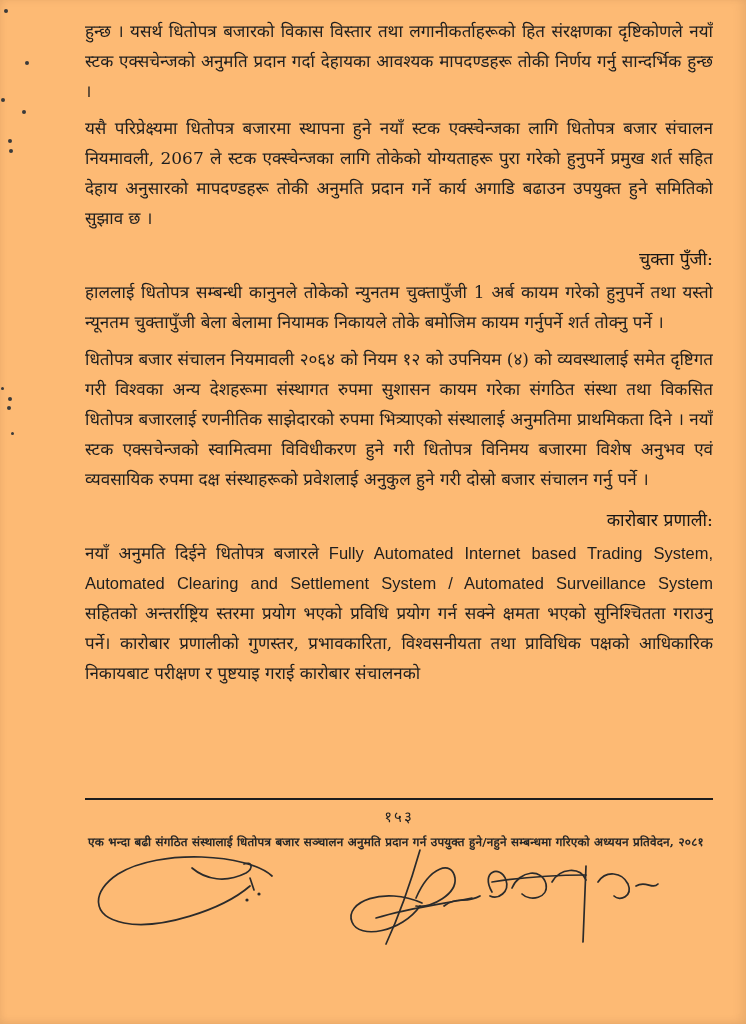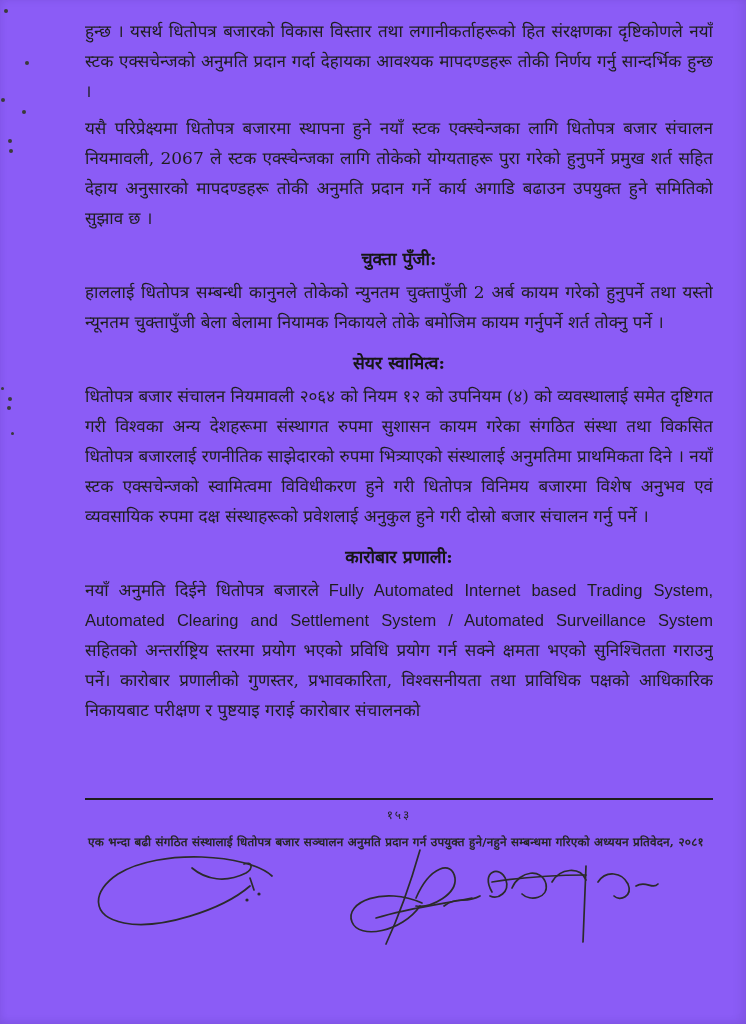--- a/index.html
+++ b/index.html
@@ -4,49 +4,49 @@
 <style>
   html,body { margin:0; padding:0; }
   body {
     width:746px; height:1024px;
     background:#e9e9e7;
     font-family:"DejaVu Serif","Liberation Serif",serif;
   }
   .page {
     position:relative;
     width:746px; height:1024px;
-    background:#8b5cf6;
+    background:#fdba74;
     overflow:hidden;
     box-shadow:inset -6px 0 10px rgba(0,0,0,0.05), inset 0 -4px 8px rgba(0,0,0,0.03), inset 3px 0 6px rgba(0,0,0,0.03);
   }
   .body-text {
     position:absolute; top:16px; left:85px; width:628px;
     max-height:782px; overflow:hidden;
     color:#1e1e1e;
     font-size:17px; line-height:30px;
     text-align:justify;
   }
   .body-text p { margin:0 0 7px 0; }
   .body-text h3 {
     margin:11px 0 3px 0;
-    font-size:17.5px; font-weight:bold; color:#161616;
-    text-align:center;
+    font-size:17.5px; font-weight:normal; color:#161616;
+    text-align:right;
   }
   .latin-seg {
     font-family:"Liberation Sans","DejaVu Sans",sans-serif;
     font-size:16.5px;
     word-spacing:2px;
   }
   .divider {
     position:absolute; top:798px; left:85px; width:628px;
     border-top:2px solid #1d1d1d; height:0;
   }
   .page-number {
     position:absolute; top:806px; left:85px; width:628px;
-    text-align:center; font-size:12px; color:#222; letter-spacing:2px;
+    text-align:center; font-size:15px; color:#222; letter-spacing:2px;
   }
   .footer-line {
     position:absolute; top:833px; left:88px; width:645px;
     font-size:11.8px; font-weight:600; color:#262626;
     white-space:nowrap; letter-spacing:0.2px;
   }
   .signatures {
     position:absolute; top:848px; left:0; width:746px; height:100px;
   }
   .speck { position:absolute; background:#3a3a3a; border-radius:50%; }
@@ -65,23 +65,22 @@
   <span class="speck" style="left:1px;  top:387px; width:3px; height:3px;"></span>
   <span class="speck" style="left:8px;  top:397px; width:4px; height:4px;"></span>
   <span class="speck" style="left:7px;  top:406px; width:4px; height:4px;"></span>
   <span class="speck" style="left:11px; top:432px; width:3px; height:3px;"></span>
 
   <div class="body-text">
     <p>हुन्छ । यसर्थ धितोपत्र बजारको विकास विस्तार तथा लगानीकर्ताहरूको हित संरक्षणका दृष्टिकोणले नयाँ स्टक एक्सचेन्जको अनुमति प्रदान गर्दा देहायका आवश्यक मापदण्डहरू तोकी निर्णय गर्नु सान्दर्भिक हुन्छ ।</p>
     <p>यसै परिप्रेक्ष्यमा धितोपत्र बजारमा स्थापना हुने नयाँ स्टक एक्स्चेन्जका लागि धितोपत्र बजार संचालन नियमावली, 2067 ले स्टक एक्स्चेन्जका लागि तोकेको योग्यताहरू पुरा गरेको हुनुपर्ने प्रमुख शर्त सहित देहाय अनुसारको मापदण्डहरू तोकी अनुमति प्रदान गर्ने कार्य अगाडि बढाउन उपयुक्त हुने समितिको सुझाव छ ।</p>
 
     <h3>चुक्ता पुँजी:</h3>
-    <p>हाललाई धितोपत्र सम्बन्धी कानुनले तोकेको न्युनतम चुक्तापुँजी 2 अर्ब कायम गरेको हुनुपर्ने तथा यस्तो न्यूनतम चुक्तापुँजी बेला बेलामा नियामक निकायले तोके बमोजिम कायम गर्नुपर्ने शर्त तोक्नु पर्ने ।</p>
+    <p>हाललाई धितोपत्र सम्बन्धी कानुनले तोकेको न्युनतम चुक्तापुँजी 1 अर्ब कायम गरेको हुनुपर्ने तथा यस्तो न्यूनतम चुक्तापुँजी बेला बेलामा नियामक निकायले तोके बमोजिम कायम गर्नुपर्ने शर्त तोक्नु पर्ने ।</p>
 
-    <h3>सेयर स्वामित्व:</h3>
     <p>धितोपत्र बजार संचालन नियमावली २०६४ को नियम १२ को उपनियम (४) को व्यवस्थालाई समेत दृष्टिगत गरी विश्वका अन्य देशहरूमा संस्थागत रुपमा सुशासन कायम गरेका संगठित संस्था तथा विकसित धितोपत्र बजारलाई रणनीतिक साझेदारको रुपमा भित्र्याएको संस्थालाई अनुमतिमा प्राथमिकता दिने ।  नयाँ स्टक एक्सचेन्जको स्वामित्वमा विविधीकरण हुने गरी धितोपत्र विनिमय बजारमा विशेष अनुभव एवं व्यवसायिक रुपमा दक्ष संस्थाहरूको प्रवेशलाई अनुकुल हुने गरी दोस्रो बजार संचालन गर्नु पर्ने ।</p>
 
     <h3>कारोबार प्रणाली:</h3>
     <p><span>नयाँ अनुमति दिईने धितोपत्र बजारले </span><span class="latin-seg">Fully Automated Internet based Trading System,  Automated Clearing and Settlement System / Automated Surveillance System </span><span>सहितको अन्तर्राष्ट्रिय स्तरमा प्रयोग भएको प्रविधि प्रयोग गर्न सक्ने क्षमता भएको सुनिश्चितता गराउनु पर्ने।  कारोबार प्रणालीको गुणस्तर, प्रभावकारिता, विश्वसनीयता तथा प्राविधिक पक्षको आधिकारिक निकायबाट परीक्षण र पुष्टयाइ गराई कारोबार संचालनको</span></p>
   </div>
 
   <div class="divider"></div>
 
   <div class="page-number">१५३</div>
 

